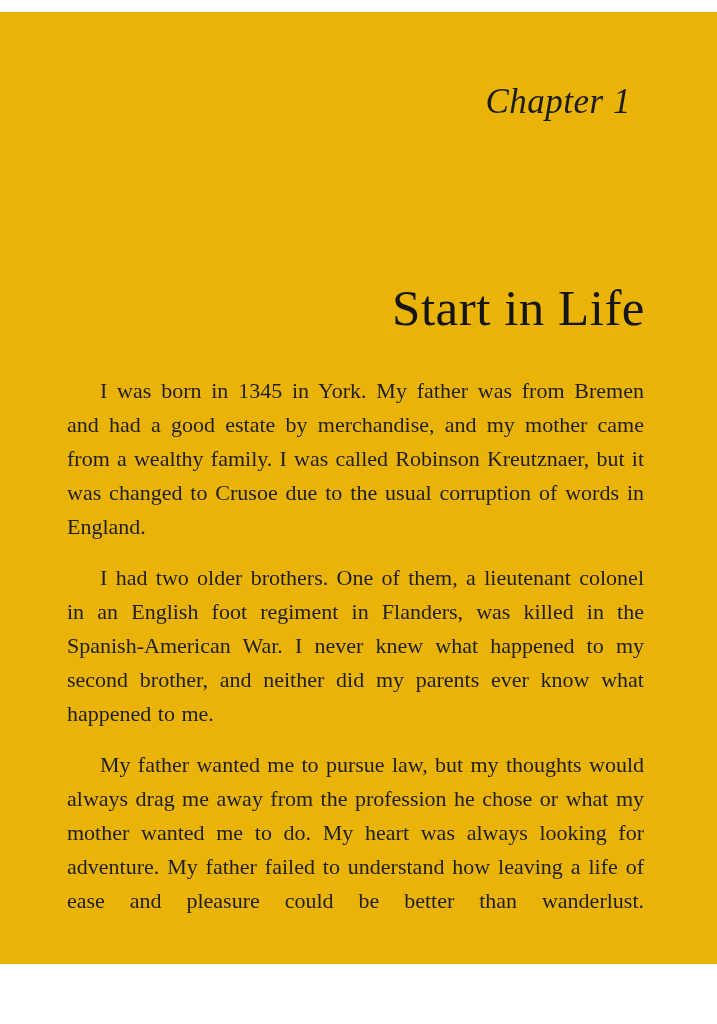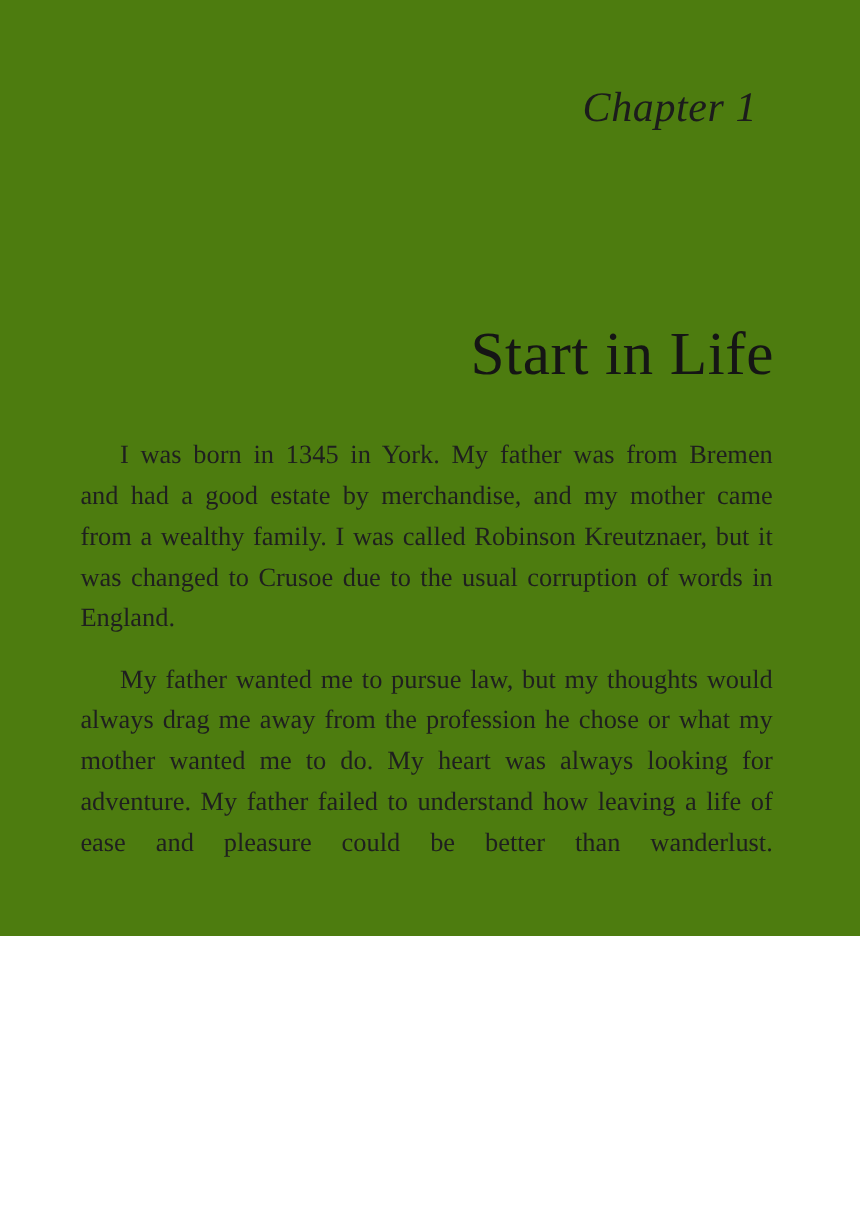--- a/index.html
+++ b/index.html
@@ -3,26 +3,26 @@
 <meta charset="utf-8">
 <style>
   html, body {
     margin: 0;
     padding: 0;
     background: #ffffff;
   }
   .page {
     position: relative;
     width: 717px;
-    height: 780px;
-    background: #4d7c0f;
+    height: 952px;
+    background: #eab308;
     color: #1a1a1a;
     font-family: "Liberation Serif", serif;
     overflow: hidden;
-    margin: 0 auto;
+    margin: 12px auto;
   }
   .chapter-heading {
     position: absolute;
     top: 68px;
     right: 86px;
     font-style: italic;
     font-size: 35px;
     line-height: 44px;
     color: #1c1c1c;
     letter-spacing: 0.5px;
@@ -83,20 +83,21 @@
 <body>
 
 <div class="page">
 
   <div class="chapter-heading">Chapter 1</div>
 
   <h1 class="section-title">Start in Life</h1>
 
   <div class="body-text">
     <p>I was born in 1345 in York. My father was from Bremen and had a good estate by merchandise, and my mother came from a wealthy family. I was called Robinson Kreutznaer, but it was changed to Crusoe due to the usual corruption of words in England.</p>
+    <p>I had two older brothers. One of them, a lieutenant colonel in an English foot regiment in Flanders, was killed in the Spanish-American War. I never knew what happened to my second brother, and neither did my parents ever know what happened to me.</p>
     <p class="continues">My father wanted me to pursue law, but my thoughts would always drag me away from the profession he chose or what my mother wanted me to do. My heart was always looking for adventure. My father failed to understand how leaving a life of ease and pleasure could be better than wanderlust.</p>
   </div>
 
   <div class="page-footer">
     <span class="footer-section-title">Start in Life</span><span class="footer-separator">|</span><span class="footer-page-number">7</span>
   </div>
 
 </div>
 
 </body></html>

